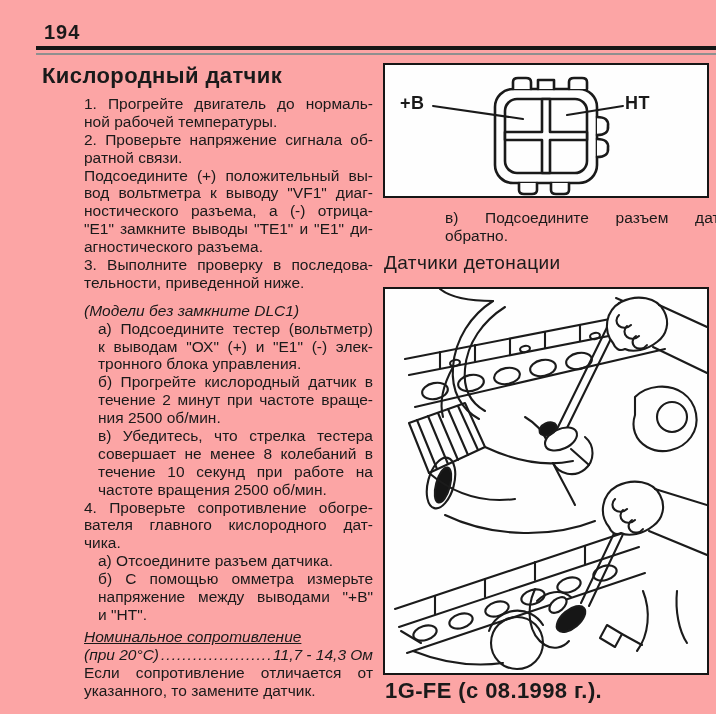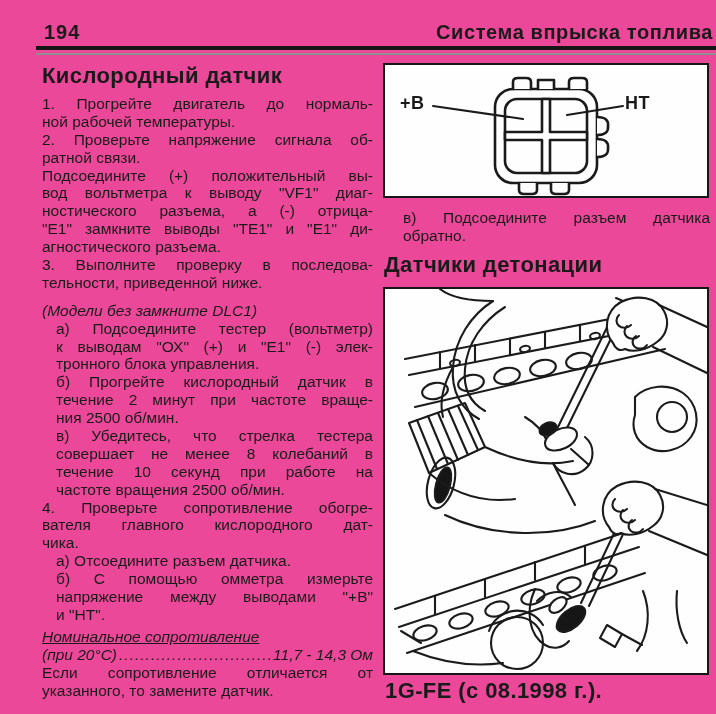--- a/index.html
+++ b/index.html
@@ -1,54 +1,53 @@
 <!DOCTYPE html>
 <html><head>
 <meta charset="utf-8">
 <style>
   html,body{margin:0;padding:0;background:#fff;}
-  .page{position:relative;width:716px;height:714px;background:#ec4899;overflow:hidden;
+  .page{position:relative;width:716px;height:714px;background:#fca5a5;overflow:hidden;
         font-family:"Liberation Sans",sans-serif;color:#1a1a1a;}
   
   .pagenum{position:absolute;left:44px;top:21px;font-size:20px;font-weight:bold;letter-spacing:1px;}
   .htitle{position:absolute;right:3px;top:21px;font-size:20px;font-weight:bold;letter-spacing:.6px;}
   .rule1{position:absolute;left:36px;top:46px;width:680px;height:4px;background:#161616;}
   .rule2{position:absolute;left:36px;top:53px;width:680px;height:2px;background:#8f8f8f;}
   
   .leftcol{position:absolute;left:42px;top:63px;width:331px;}
   .lhead{font-size:22px;font-weight:bold;letter-spacing:.4px;margin:0 0 6px 0;}
-  .ln{font-size:15.5px;line-height:17.9px;height:17.9px;white-space:nowrap;}
+  .ln{font-size:15.5px;line-height:17.9px;height:17.9px;white-space:nowrap;margin-left:42px;}
   .ln.j{white-space:normal;text-align:justify;text-align-last:justify;overflow:hidden;}
   .ln.ind{padding-left:14px;}
   .ln.it{font-style:italic;}
   .ln.g10{margin-top:10px;}
   .ln.g4{margin-top:4px;text-decoration:underline;}
   .spec{display:flex;align-items:flex-start;}
   .spec .dots{flex:1;min-width:0;overflow:hidden;white-space:nowrap;margin:0 2px;letter-spacing:1px;}
   
   .fig1{position:absolute;left:383px;top:63px;width:322px;height:131px;border:2.5px solid #161616;background:#fefefe;}
   .fig1 svg{display:block;}
   .term{position:absolute;font-size:18px;font-weight:bold;letter-spacing:.5px;}
   .term.pb{left:15px;top:28px;}
   .term.ht{left:240px;top:28px;}
   .vcap{position:absolute;left:383px;top:209px;width:327px;padding-left:20px;box-sizing:border-box;}
   .vcap .ln{width:100%;}
-  .rhead{position:absolute;left:384px;top:252px;font-size:22px;font-weight:bold;letter-spacing:.4px;text-align:center;}
+  .rhead{position:absolute;left:384px;top:252px;font-size:19px;font-weight:normal;letter-spacing:.4px;text-align:center;}
   .fig2{position:absolute;left:383px;top:287px;width:322px;height:384px;border:2.5px solid #161616;background:#fefefe;}
   .fig2 svg{display:block;}
   .ecap{position:absolute;left:385px;top:678px;font-size:22px;font-weight:bold;letter-spacing:.4px;}
   svg path,svg line,svg rect,svg ellipse,svg circle{vector-effect:none;}
 </style>
 </head>
 <body>
 
 <div class="page">
 
   <div class="pagenum">194</div>
-  <div class="htitle">Система впрыска топлива</div>
   <div class="rule1"></div>
   <div class="rule2"></div>
 
   <div class="leftcol">
     <div class="lhead">Кислородный датчик</div>
     <div class="ln j">1. Прогрейте двигатель до нормаль-</div>
     <div class="ln">ной рабочей температуры.</div>
     <div class="ln j">2. Проверьте напряжение сигнала об-</div>
     <div class="ln">ратной связи.</div>
     <div class="ln j">Подсоедините (+) положительный вы-</div>

